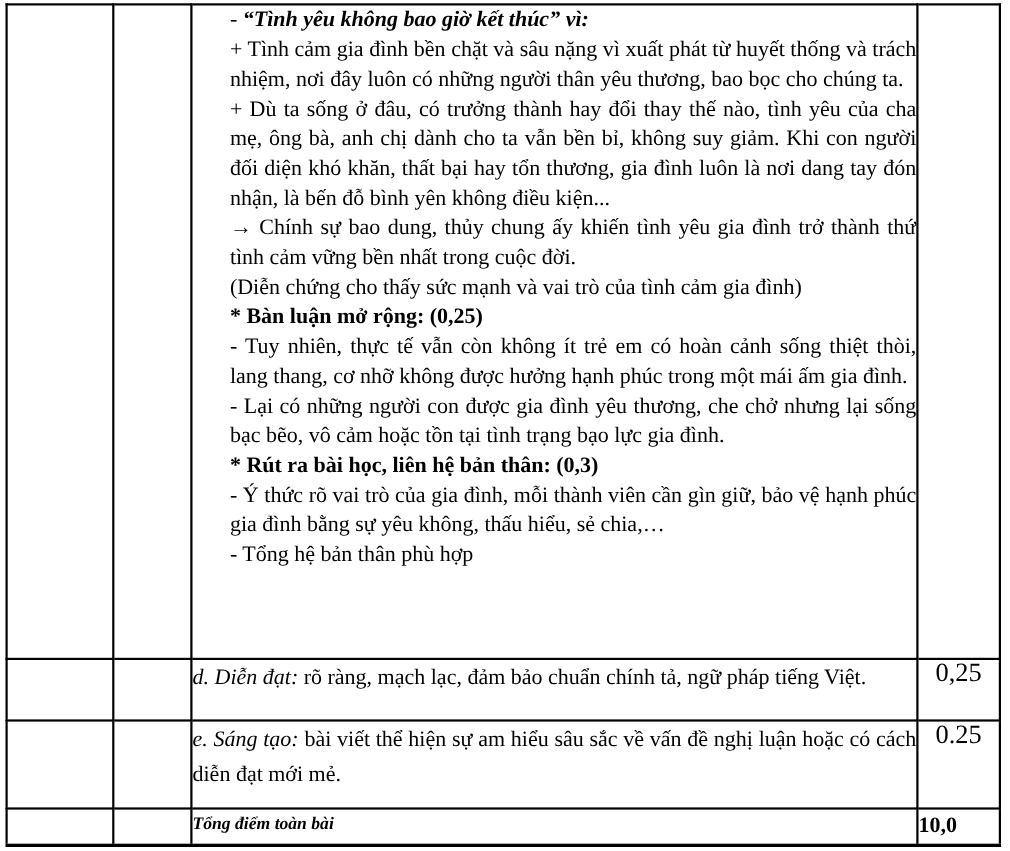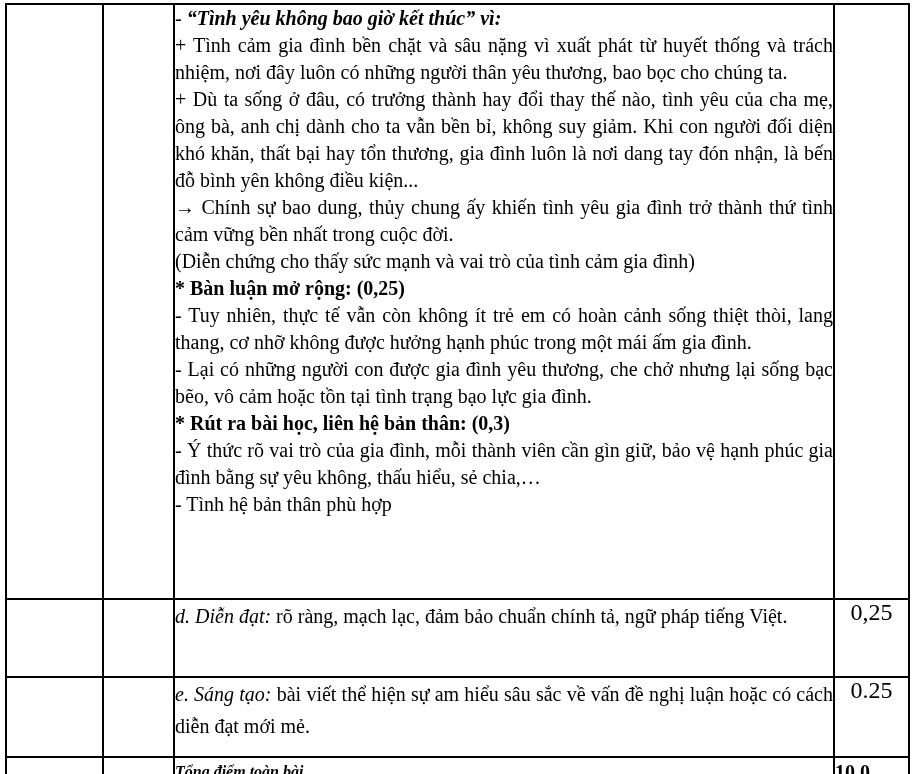--- a/index.html
+++ b/index.html
@@ -19,22 +19,22 @@
     table-layout: fixed;
     border: 2px solid #000;
     border-bottom-width: 3px;
   }
   table.rubric td {
     border: 2px solid #000;
     vertical-align: top;
     padding: 0;
     overflow: hidden;
   }
-  tr.r-main td { height: 595px; }
-  tr.r-d td    { height: 78px; }
+  tr.r-main td { height: 595px; padding-left: 34px; }
+  tr.r-d td    { height: 56px; }
   tr.r-e td    { height: 80px; }
   tr.r-total td{ height: 33px; }
 
   td.content-cell { padding: 1px 4px 0 5px; }
   td.content-cell p {
     margin: 0;
     text-align: justify;
     font-size: 20px;
     line-height: 27px;
   }
@@ -91,21 +91,21 @@
         <p><span>- </span><span class="bold-italic">“Tình yêu không bao giờ kết thúc” vì:</span></p>
         <p>+ Tình cảm gia đình bền chặt và sâu nặng vì xuất phát từ huyết thống và trách nhiệm, nơi đây luôn có những người thân yêu thương, bao bọc cho chúng ta.</p>
         <p>+ Dù ta sống ở đâu, có trưởng thành hay đổi thay thế nào, tình yêu của cha mẹ, ông bà, anh chị dành cho ta vẫn bền bỉ, không suy giảm. Khi con người đối diện khó khăn, thất bại hay tổn thương, gia đình luôn là nơi dang tay đón nhận, là bến đỗ bình yên không điều kiện...</p>
         <p>→ Chính sự bao dung, thủy chung ấy khiến tình yêu gia đình trở thành thứ tình cảm vững bền nhất trong cuộc đời.</p>
         <p>(Diễn chứng cho thấy sức mạnh và vai trò của tình cảm gia đình)</p>
         <p class="bold">* Bàn luận mở rộng: (0,25)</p>
         <p>- Tuy nhiên, thực tế vẫn còn không ít trẻ em có hoàn cảnh sống thiệt thòi, lang thang, cơ nhỡ không được hưởng hạnh phúc trong một mái ấm gia đình.</p>
         <p>- Lại có những người con được gia đình yêu thương, che chở nhưng lại sống bạc bẽo, vô cảm hoặc tồn tại tình trạng bạo lực gia đình.</p>
         <p class="bold">* Rút ra bài học, liên hệ bản thân: (0,3)</p>
         <p>- Ý thức rõ vai trò của gia đình, mỗi thành viên cần gìn giữ, bảo vệ hạnh phúc gia đình bằng sự yêu không, thấu hiểu, sẻ chia,…</p>
-        <p>- Tình hệ bản thân phù hợp</p>
+        <p>- Tổng hệ bản thân phù hợp</p>
       </td>
       <td class="score-cell"></td>
     </tr>
 
     <tr class="r-d">
       <td></td>
       <td></td>
       <td class="crit-cell">
         <p><span class="italic">d. Diễn đạt:</span><span> rõ ràng, mạch lạc, đảm bảo chuẩn chính tả, ngữ pháp tiếng Việt.</span></p>
       </td>

